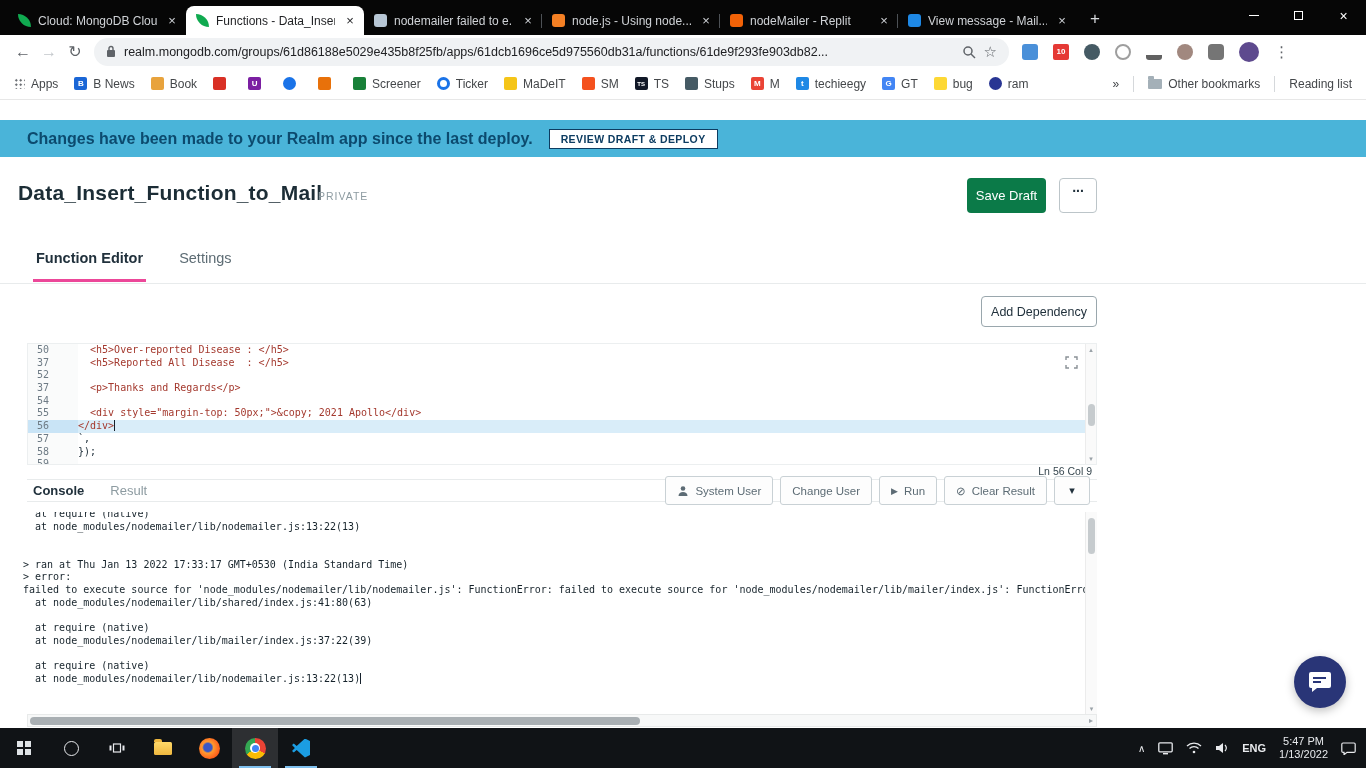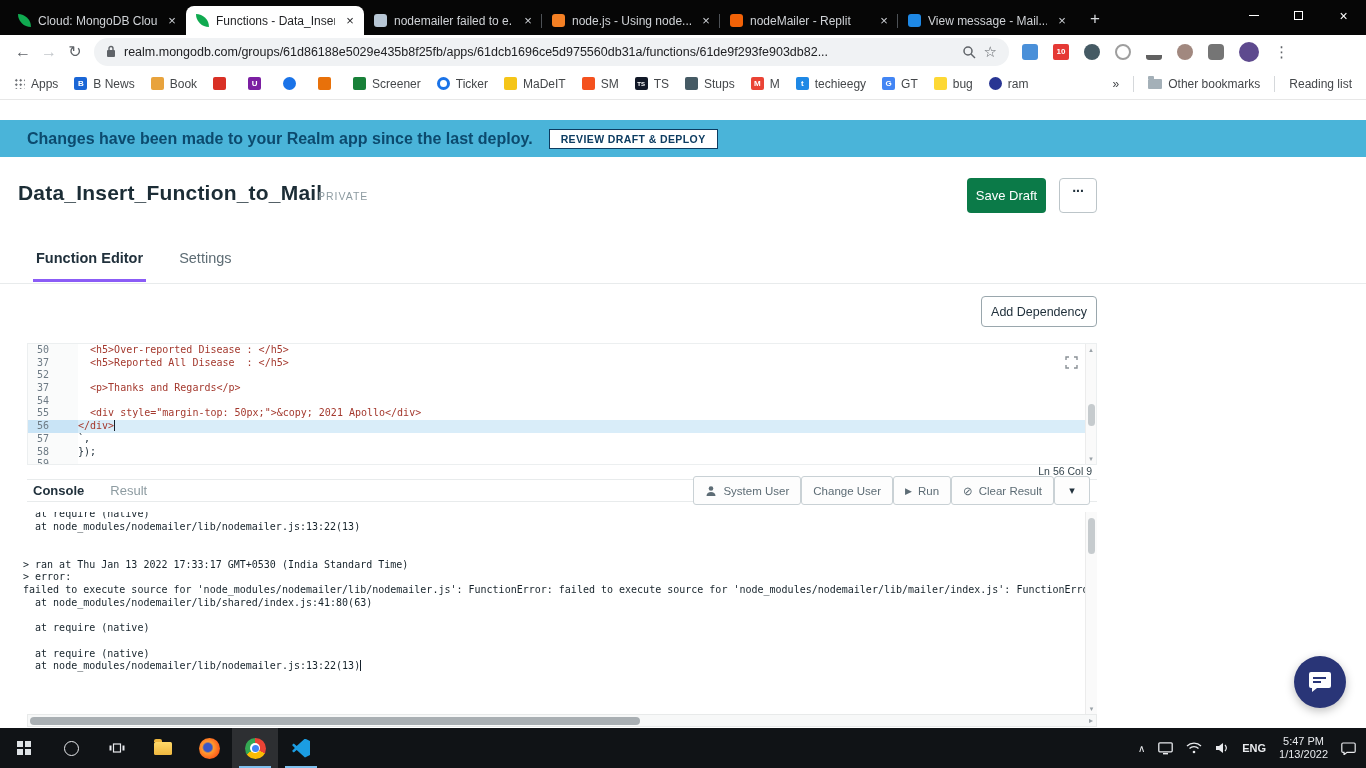--- a/index.html
+++ b/index.html
@@ -49,21 +49,21 @@
 
 .banner{position:absolute;top:120px;left:0;width:100%;height:37px;background:#4AB4D9;display:flex;align-items:center;padding-left:27px}
 .bmsg{font-size:16px;font-weight:bold;color:#0c4a6e}
 .bcta{margin-left:16px;background:#fff;border:1px solid #0d3c61;color:#0d3c61;font-size:10.5px;font-weight:bold;letter-spacing:.4px;padding:3px 11px}
 .ptitle{position:absolute;top:181px;left:18px;font-size:21px;font-weight:bold;color:#1c2d36;letter-spacing:.2px}
 .pbadge{position:absolute;top:190px;left:318px;font-size:10.5px;font-weight:normal;color:#8d9ba1;letter-spacing:1px}
 .savebtn{position:absolute;top:178px;left:967px;width:79px;height:35px;background:#0B7A48;color:#fff;font-size:13px;border:none;border-radius:4px;display:flex;align-items:center;justify-content:center}
 .morebtn{position:absolute;top:178px;left:1059px;width:38px;height:35px;background:#fff;border:1px solid #bcc5c9;border-radius:4px;color:#21313c;font-size:14px;font-weight:bold;display:flex;align-items:flex-start;justify-content:center}
 .ptabs{position:absolute;top:250px;left:33px;display:flex;gap:30px;font-size:14.5px}
 .ptab{padding:0 3px 13px}
-.ptab.on{color:#21313c;font-weight:bold;border-bottom:3px solid #8b5cf6}
+.ptab.on{color:#21313c;font-weight:bold;border-bottom:3px solid #ec4899}
 .ptab.off{color:#5d6c74}
 .pagehr{position:absolute;top:283px;left:0;width:100%;height:1px;background:#e8ebec}
 .depbtn{position:absolute;top:296px;left:981px;width:116px;height:31px;background:#fff;border:1px solid #9aa7ad;border-radius:4px;font-size:12.5px;color:#21313c;display:flex;align-items:center;justify-content:center}
 
 
 .editor{position:absolute;top:343px;left:27px;width:1070px;height:122px;border:1px solid #eceff0;background:#fff;overflow:hidden}
 .crow{display:flex;height:12.7px;line-height:12.7px;font-family:"DejaVu Sans Mono",monospace;font-size:10px}
 .ln{flex:none;width:50px;padding-right:29px;text-align:right;color:#6e7b85;background:#fafbfb}
 .codetext{white-space:pre;color:#A4392E}
 .crow.dark .codetext{color:#21313c}
@@ -74,21 +74,21 @@
 .vscroll{position:absolute;top:0;right:0;width:11px;height:100%;background:#fafafa;border-left:1px solid #ececec}
 .varrow{position:absolute;left:0;width:100%;text-align:center;font-size:7px;color:#9aa2a8;line-height:9px}
 .vthumb{position:absolute;left:2px;width:7px;background:#c6cbce;border-radius:4px}
 .statusrow{position:absolute;top:465px;left:27px;width:1070px;height:14px;font-size:10.5px;color:#37474f;text-align:right;padding-right:5px}
 
 
 .ctoolbar{position:absolute;top:479px;left:27px;width:1070px;height:23px;display:flex;align-items:center;border-top:1px solid #e8ebec;border-bottom:1px solid #e8ebec;padding:0 7px 0 6px;background:#fff}
 .ttab{font-size:13px;margin-right:26px}
 .ttab.on{color:#21313c;font-weight:bold}
 .ttab.off{color:#8d9ba1}
-.cbtns{margin-left:auto;display:flex;align-items:flex-end;}
+.cbtns{margin-left:auto;display:flex;align-items:flex-end;gap:7px}
 .cbtn{height:29px;border:1px solid #c9d1d5;border-radius:3px;background:#fdfdfd;color:#5d6c75;font-size:11.5px;display:flex;align-items:center;gap:6px;padding:0 11px}
 .cbtn .micro{font-size:9px}
 .cbtn.chev{width:36px;justify-content:center;color:#21313c;font-size:11px;padding:0}
 
 
 .cbody{position:absolute;top:512px;left:23px;width:1062px;height:202px;overflow:hidden;background:#fff}
 .cinner{margin-top:-4px}
 .cline{white-space:pre;height:12.7px;line-height:12.7px;font-family:"DejaVu Sans Mono",monospace;font-size:10px;color:#16232b}
 .cvscroll{position:absolute;top:512px;left:1085px;width:12px;height:202px;background:#fafafa;border-left:1px solid #ececec}
 .hscroll{position:absolute;top:714px;left:27px;width:1070px;height:13px;background:#f7f8f8;border:1px solid #e8eaea}
@@ -388,20 +388,21 @@
       <div class="cline">  at require (native)</div>
       <div class="cline">  at node_modules/nodemailer/lib/nodemailer.js:13:22(13)</div>
       <div class="cline"></div>
       <div class="cline"></div>
       <div class="cline">&gt; ran at Thu Jan 13 2022 17:33:17 GMT+0530 (India Standard Time)</div>
       <div class="cline">&gt; error:</div>
       <div class="cline">failed to execute source for 'node_modules/nodemailer/lib/nodemailer.js': FunctionError: failed to execute source for 'node_modules/nodemailer/lib/mailer/index.js': FunctionError</div>
       <div class="cline">  at node_modules/nodemailer/lib/shared/index.js:41:80(63)</div>
       <div class="cline"></div>
       <div class="cline">  at require (native)</div>
+      <div class="cline">  at node_modules/nodemailer/lib/mailer/index.js:37:22(39)</div>
       <div class="cline"></div>
       <div class="cline">  at require (native)</div>
       <div class="cline"><span>  at node_modules/nodemailer/lib/nodemailer.js:13:22(13)</span><span class="caret"></span></div>
     </div>
   </div>
   <div class="cvscroll">
     <span class="vthumb" style="top:6px;height:36px"></span>
     <span class="varrow" style="bottom:1px">▾</span>
   </div>
   <div class="hscroll">

